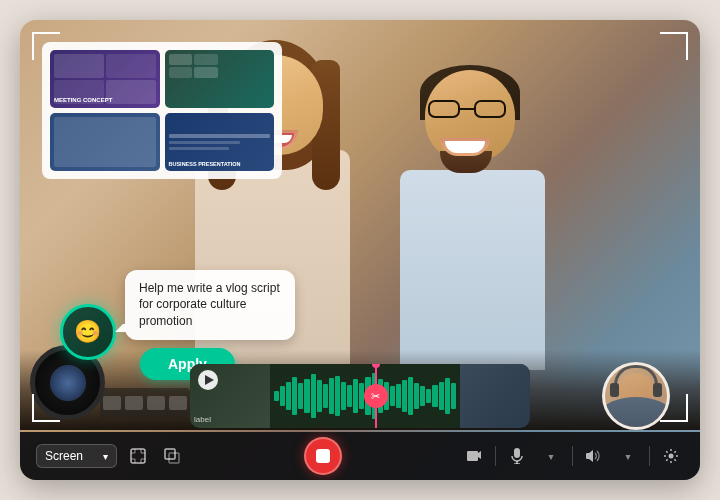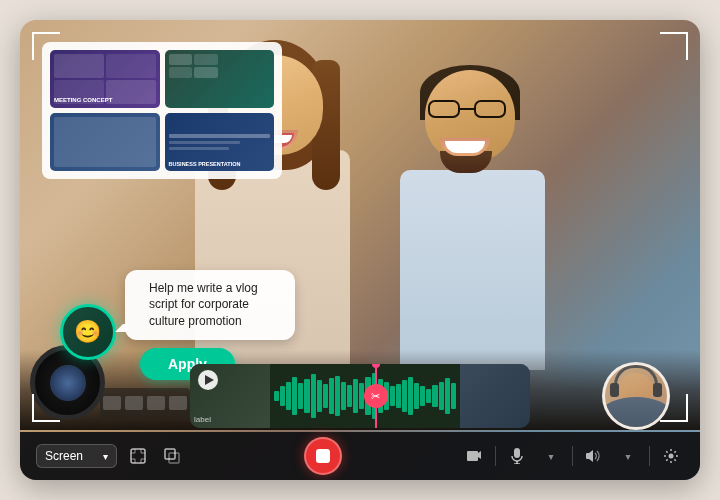--- a/index.html
+++ b/index.html
@@ -113,21 +113,21 @@
       box-shadow: 0 0 15px rgba(0, 212, 160, 0.5);
     }
 
     
     .ai-bubble {
       position: absolute;
       bottom: 140px;
       left: 105px;
       background: rgba(255,255,255,0.95);
       border-radius: 12px;
-      padding: 10px 24px;
+      padding: 10px 14px;
       font-size: 12px;
       color: #222;
       max-width: 170px;
       line-height: 1.4;
       z-index: 15;
       box-shadow: 0 4px 12px rgba(0,0,0,0.2);
     }
 
     
     .apply-btn {

